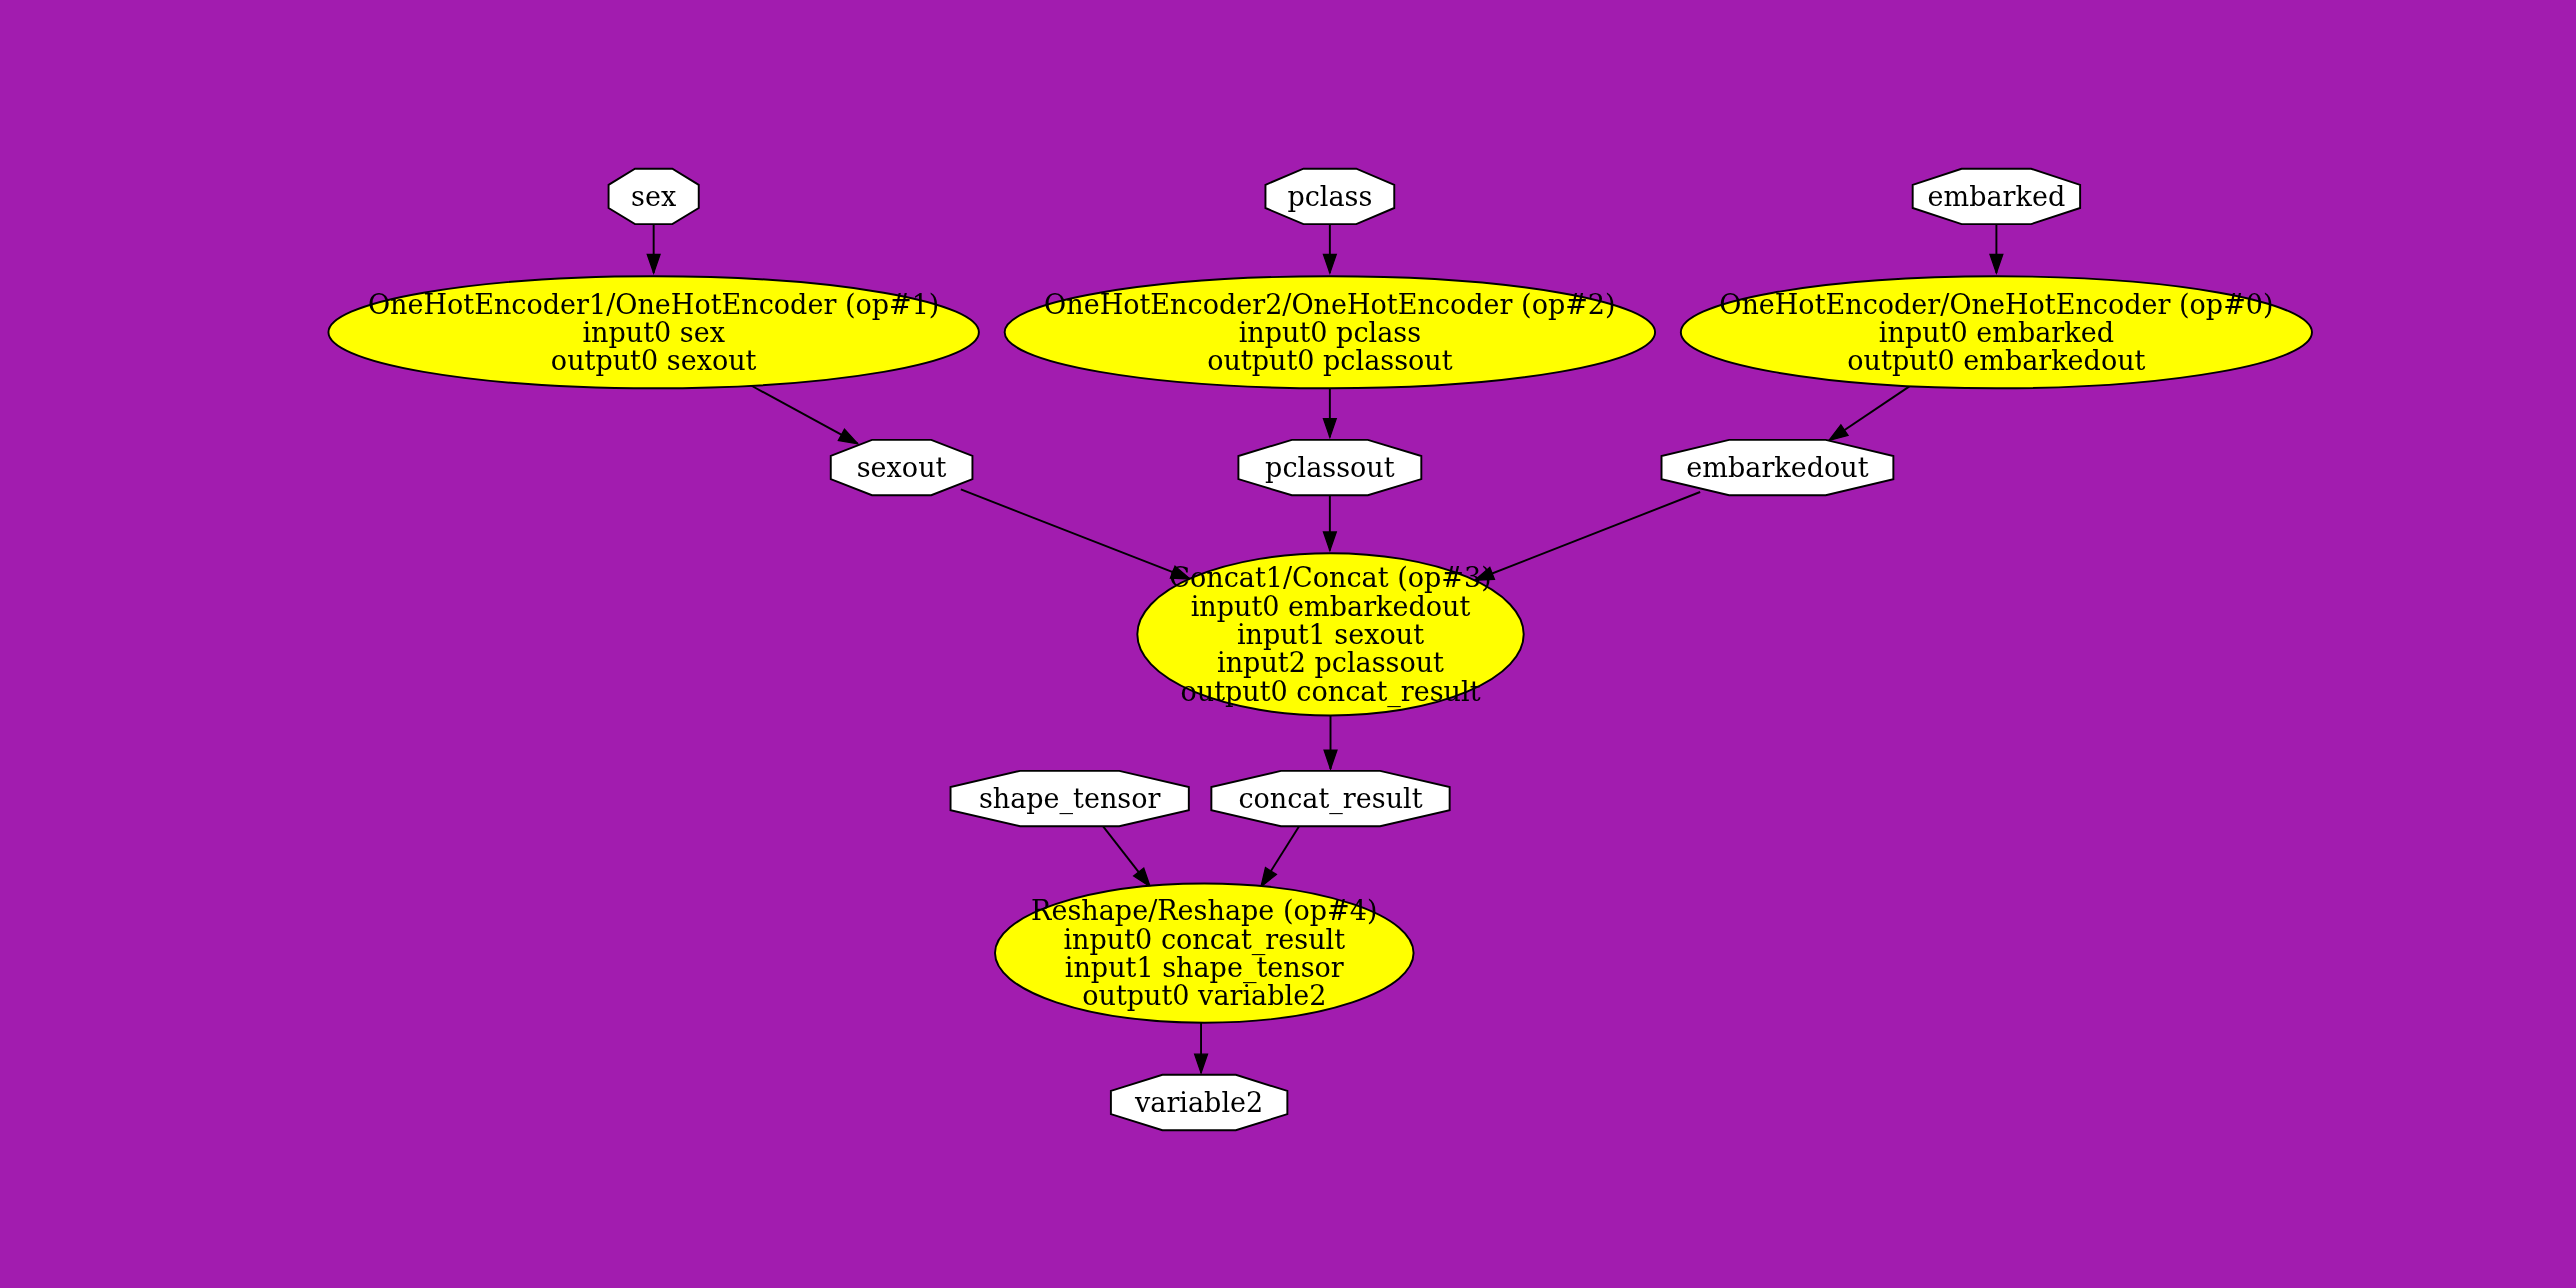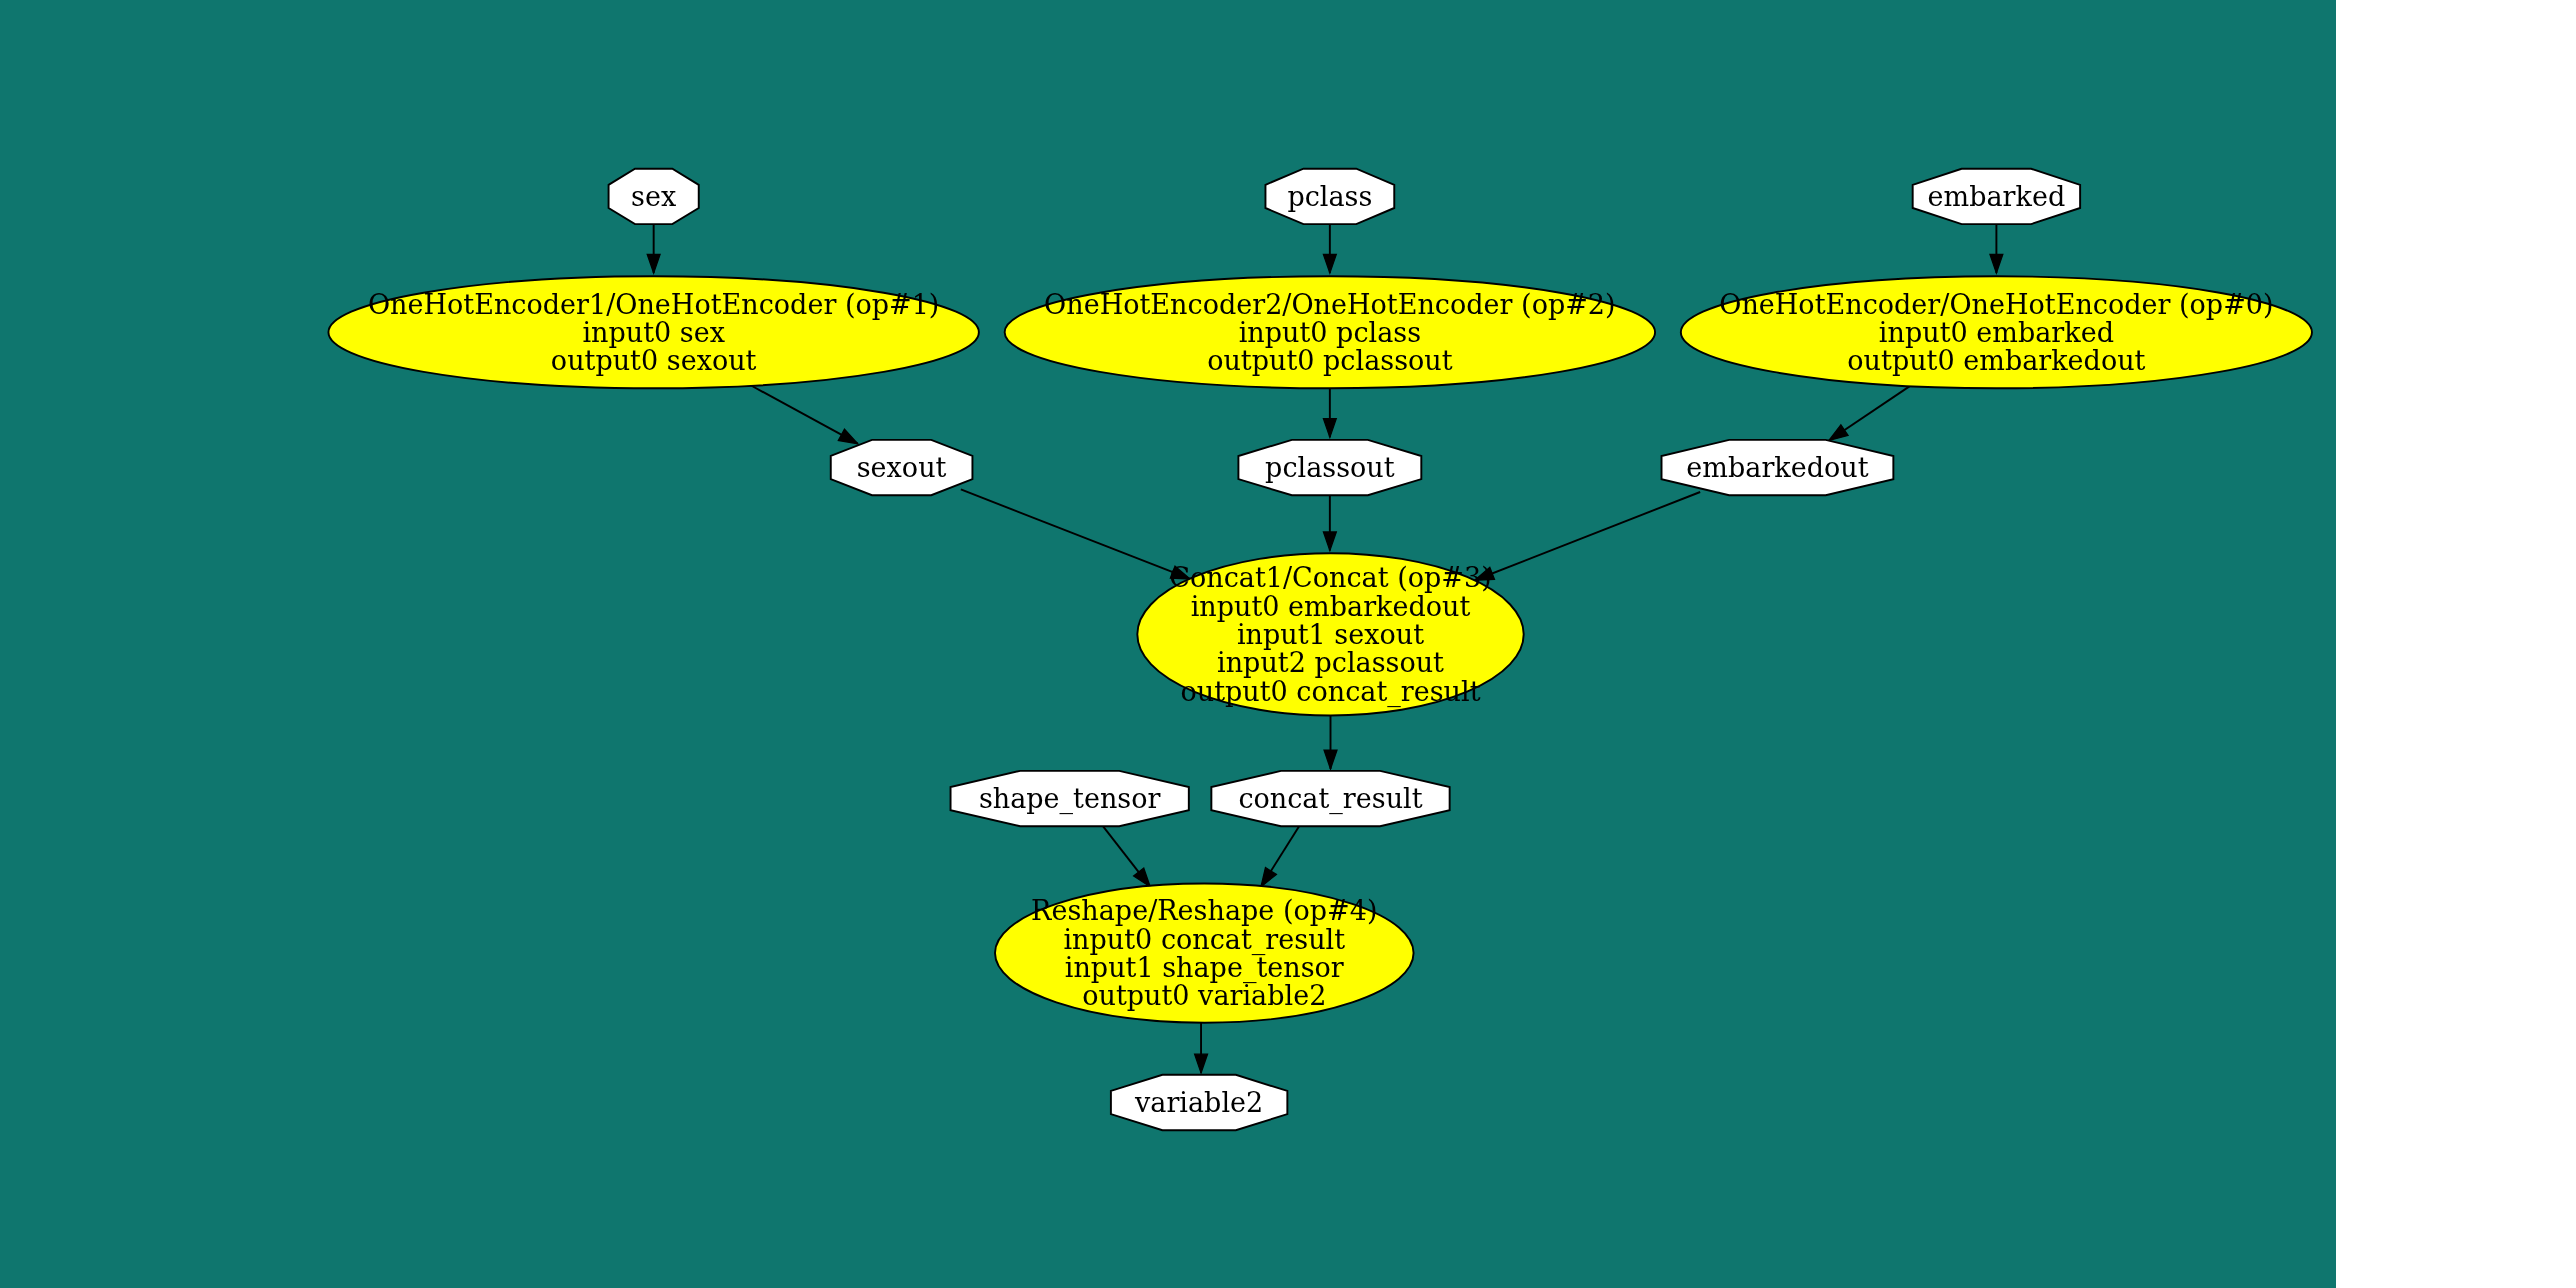--- a/index.html
+++ b/index.html
@@ -2,23 +2,23 @@
 <html style="font-size:10.3px"><head>
 <meta charset="utf-8">
 <style>
   html, body {
     margin: 0;
     padding: 0;
     background: #ffffff;
   }
   .canvas-wrap {
     position: relative;
-    width: 2336px;
+    width: 2576px;
     height: 1288px;
-    background: #0f766e;
+    background: #a21caf;
     font-family: "DejaVu Serif", "Liberation Serif", serif;
     text-align: right;
   }
   svg text {
     font-family: "DejaVu Serif", "Liberation Serif", serif;
     font-size: 42px;
     fill: #000000;
   }
   .node-shape {
     stroke: #000000;

